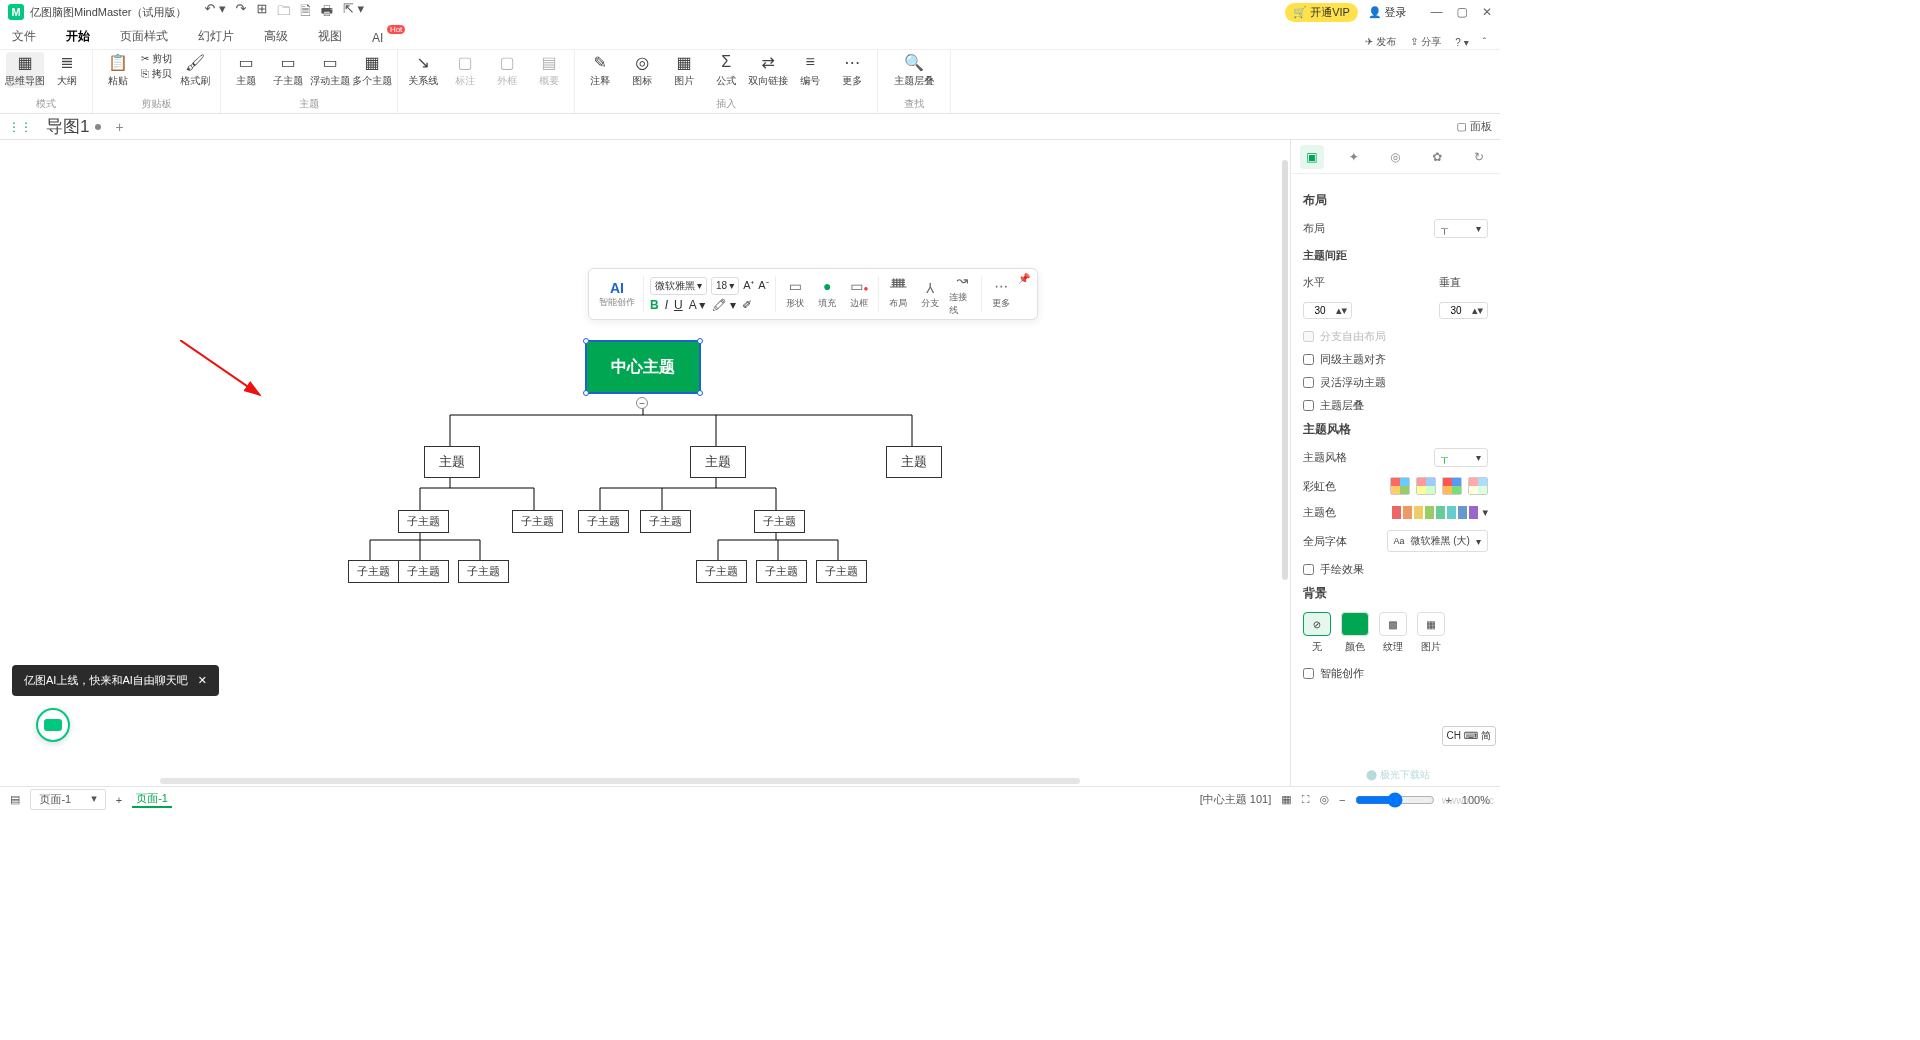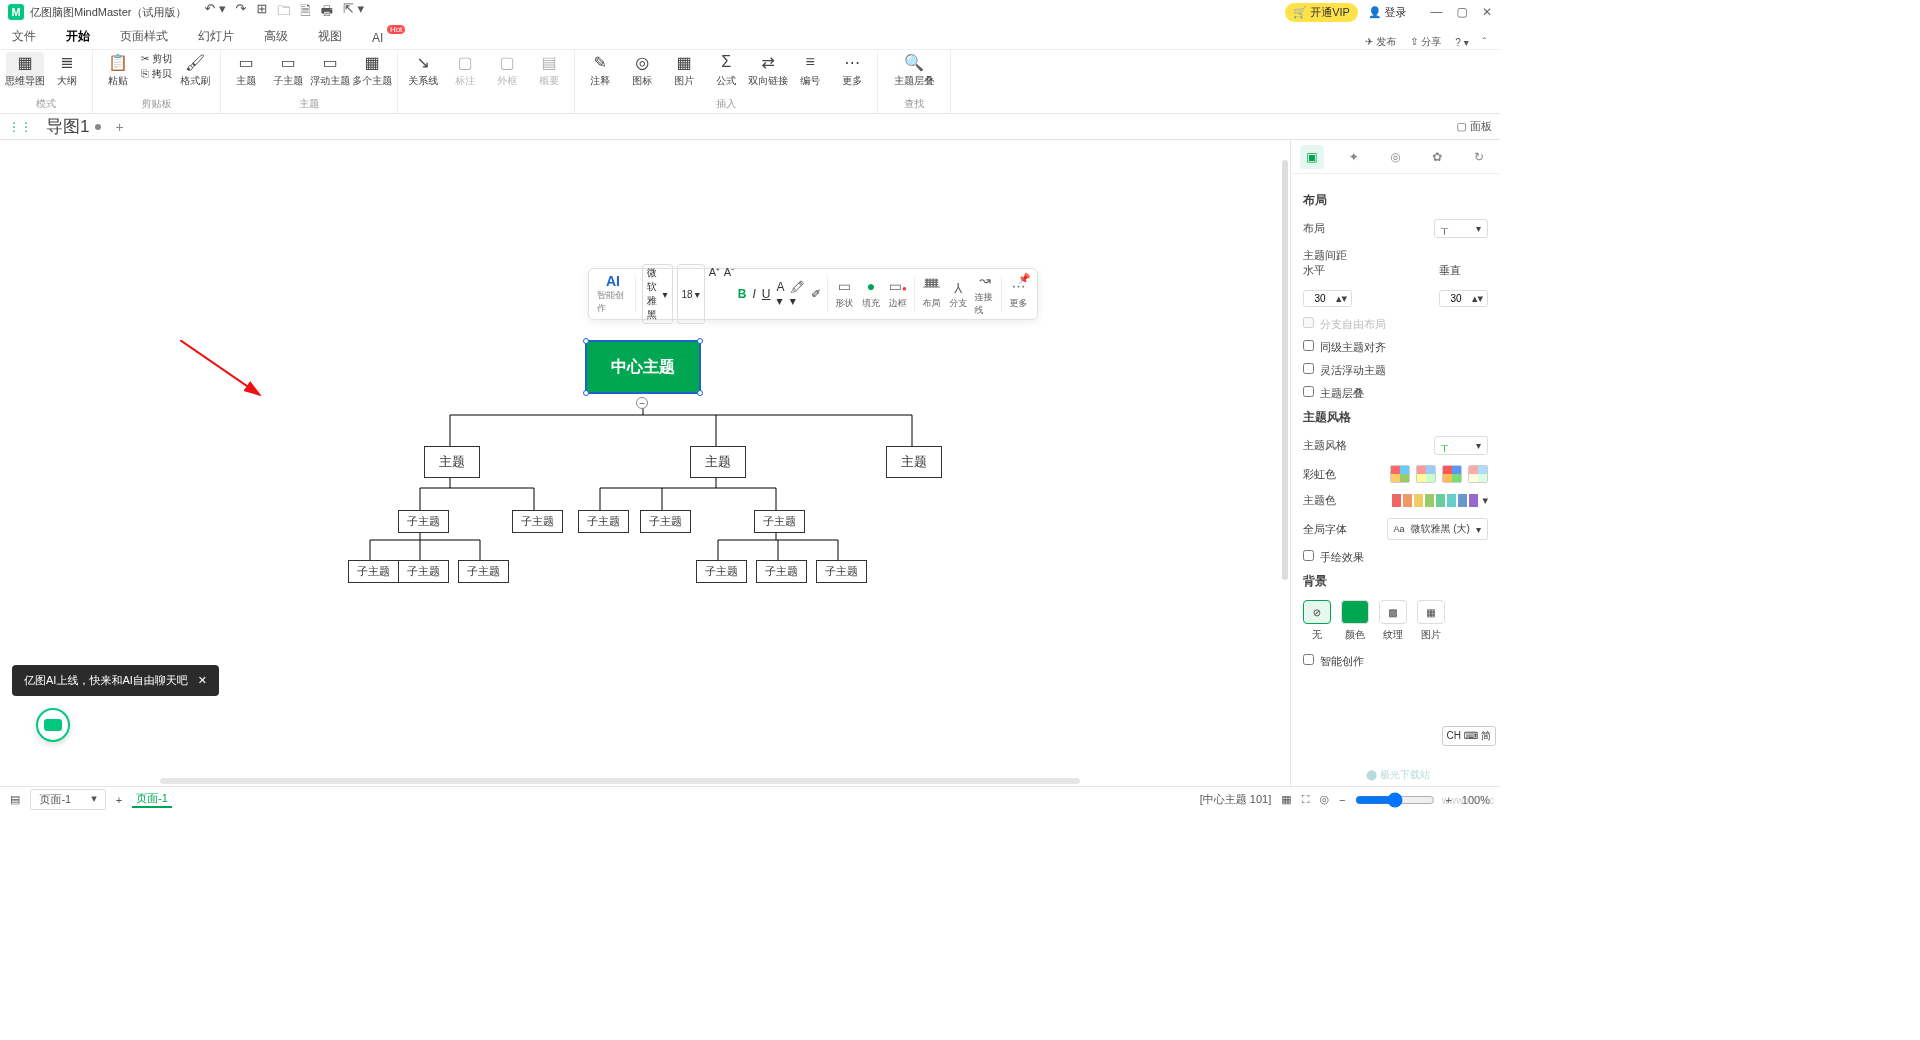--- a/index.html
+++ b/index.html
@@ -59,42 +59,42 @@
 .subtopic { position: absolute; border: 1px solid #333; padding: 3px 8px; font-size: 11px; background: #fff; }
 svg.conn { position: absolute; left: 0; top: 0; pointer-events: none; }
 
 
 .ftool { position: absolute; left: 588px; top: 128px; width: 450px; height: 52px; background: #fff; border: 1px solid #e0e0e0; border-radius: 6px; box-shadow: 0 2px 8px rgba(0,0,0,0.08); display: flex; align-items: center; padding: 0 8px; gap: 6px; }
 .ft-ai { display: flex; flex-direction: column; align-items: center; width: 40px; }
 .ft-ai .t { color: #1e62d0; font-size: 14px; font-weight: 600; }
 .ft-ai .b { font-size: 9px; color: #888; }
 .ft-sep { width: 1px; height: 36px; background: #eee; }
 .ft-sel { border: 1px solid #ddd; border-radius: 3px; padding: 1px 4px; font-size: 10px; display: flex; align-items: center; gap: 2px; }
-.ft-row { display: flex; flex-direction: row; gap: 3px; }
+.ft-row { display: flex; flex-direction: column; gap: 3px; }
 .ft-iconrow { display: flex; gap: 6px; align-items: center; font-size: 12px; }
 .ft-item { display: flex; flex-direction: column; align-items: center; font-size: 9px; color: #666; gap: 3px; width: 26px; }
 .ft-item .ic { font-size: 14px; height: 16px; }
 .bold { color: #00a651; font-weight: bold; }
 .pin { position: absolute; top: 4px; right: 6px; font-size: 10px; color: #999; }
 
 
 .arrow { position: absolute; left: 180px; top: 200px; }
 
 
 .rpanel { position: absolute; right: 0; top: 140px; bottom: 26px; width: 210px; border-left: 1px solid #e5e5e5; background: #fff; display: flex; flex-direction: column; }
 .rtabs { height: 34px; display: flex; align-items: center; justify-content: space-around; border-bottom: 1px solid #eee; }
 .rtab { width: 24px; height: 24px; display: flex; align-items: center; justify-content: center; border-radius: 4px; cursor: pointer; color: #888; }
 .rtab.act { background: #e6f7ef; color: #00a651; }
 .rcontent { padding: 10px 12px; overflow: auto; font-size: 11px; color: #444; }
 .rsect-title { font-size: 12px; font-weight: 600; margin: 8px 0 10px; }
 .rrow { display: flex; align-items: center; justify-content: space-between; margin-bottom: 10px; }
 .rdrop { border: 1px solid #ddd; border-radius: 3px; padding: 3px 6px; display: flex; align-items: center; gap: 6px; font-size: 10px; min-width: 54px; justify-content: space-between; }
 .spin { border: 1px solid #ddd; border-radius: 3px; display: flex; align-items: center; padding: 1px 4px; gap: 4px; margin-top: 12px; }
 .spin input { width: 24px; border: none; font-size: 10px; text-align: center; outline: none; }
-.rchk { display: flex; align-items: flex-start; gap: 6px; margin-bottom: 8px; }
+.rchk { display: flex; align-items: center; gap: 6px; margin-bottom: 8px; }
 .rchk input { width: 11px; height: 11px; }
 .rchk.dis { color: #bbb; }
 .palette { display: flex; gap: 2px; }
 .sw { width: 9px; height: 13px; }
 .grid4 { display: flex; gap: 6px; }
 .grid4 .g { width: 20px; height: 18px; border: 1px solid #ccc; border-radius: 2px; display: flex; flex-wrap: wrap; }
 .grid4 .g span { width: 50%; height: 50%; }
 .bg-opts { display: flex; gap: 10px; }
 .bg-opt { display: flex; flex-direction: column; align-items: center; gap: 4px; font-size: 10px; }
 .bg-opt .b { width: 28px; height: 24px; border: 1px solid #ddd; border-radius: 4px; display: flex; align-items: center; justify-content: center; }
@@ -435,21 +435,21 @@
     <div class="rtab">◎</div>
     <div class="rtab">✿</div>
     <div class="rtab">↻</div>
   </div>
   <div class="rcontent">
     <div class="rsect-title">布局</div>
     <div class="rrow">
         <span>布局</span>
       <div class="rdrop"><span>┬</span> ▾</div>
     </div>
-    <div style="font-size:11px;margin-bottom:0;">主题间距</div>
+    <div style="font-size:11px;margin-bottom:12px;font-weight:bold;">主题间距</div>
     <div class="rrow">
       <span><span>水平</span> <span class="spin">
             <input value="30" style="">
             <span>▴▾</span>
           </span></span>
       <span><span>垂直</span> <span class="spin">
             <input value="30" style="">
             <span>▴▾</span>
           </span></span>
     </div>

